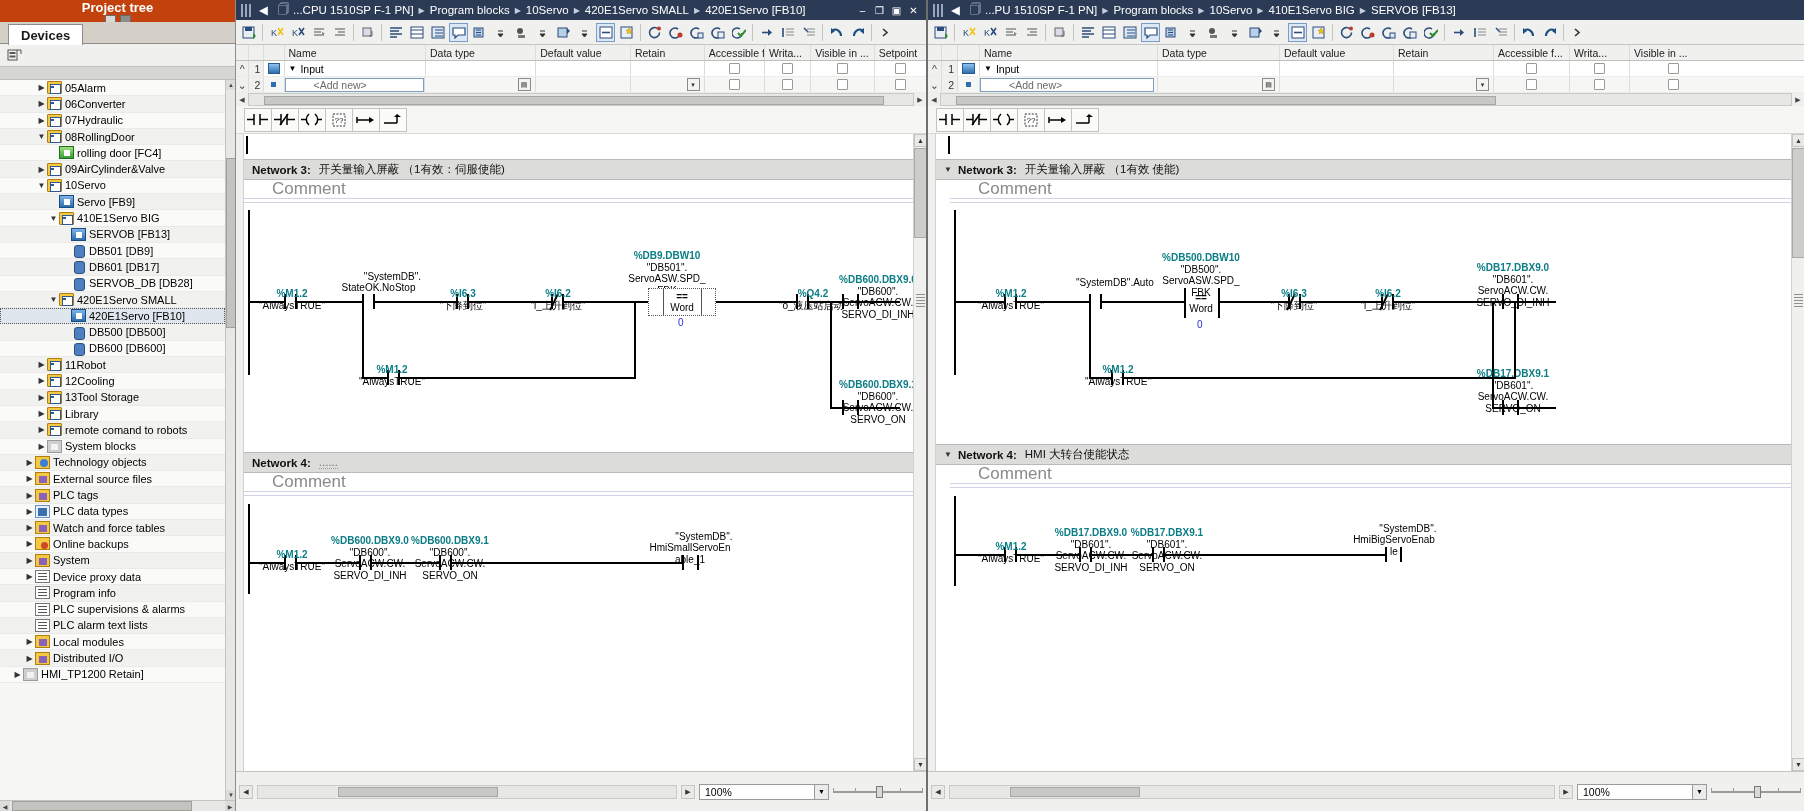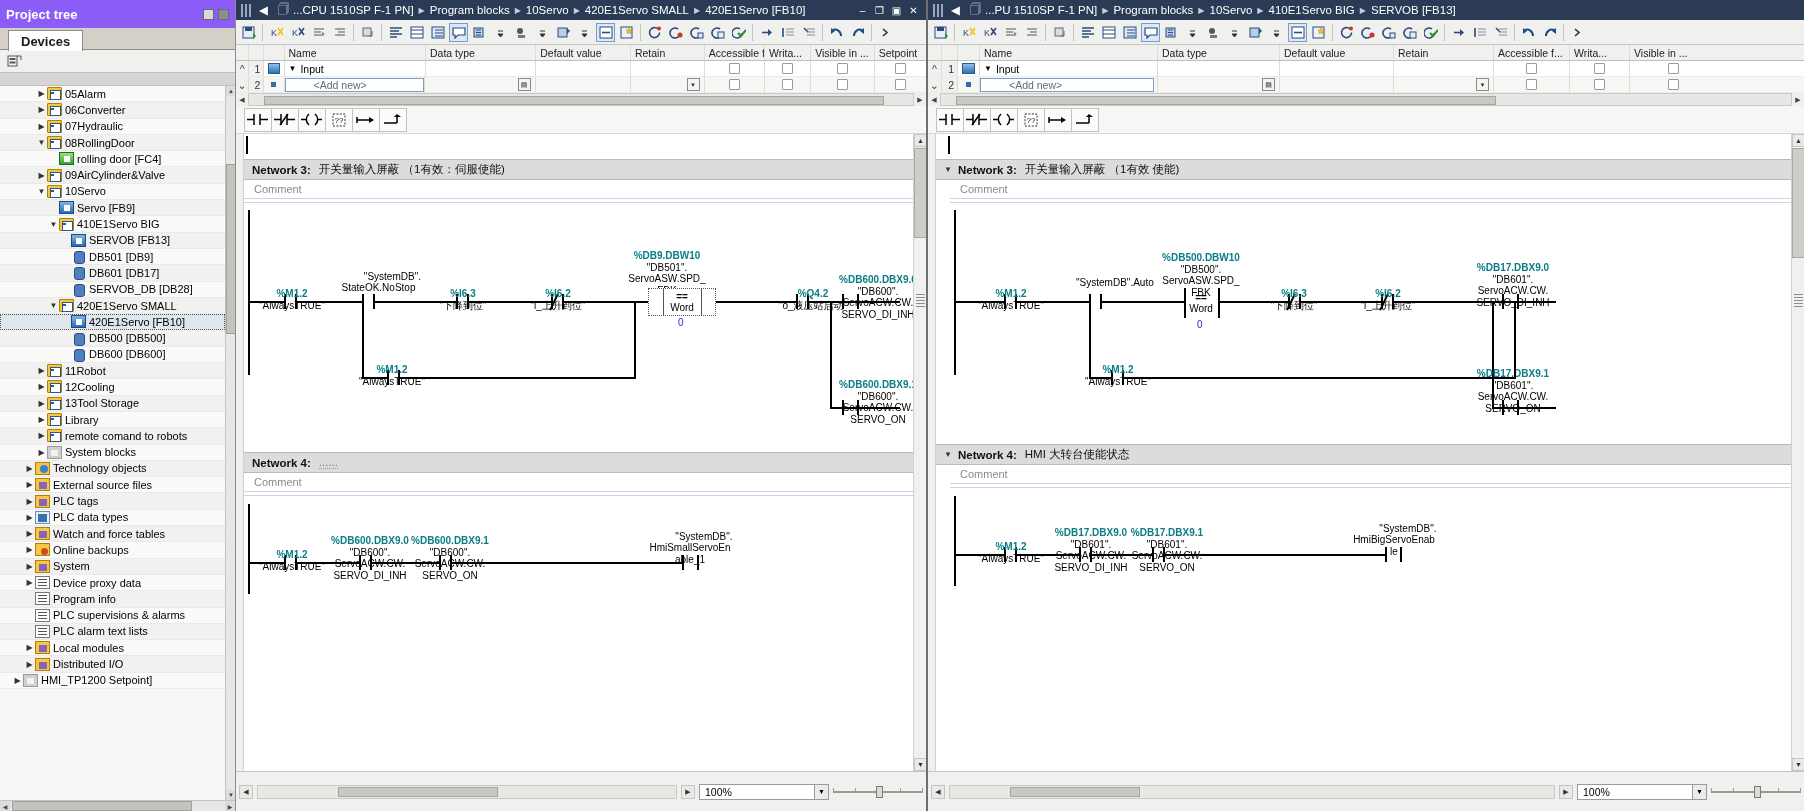--- a/index.html
+++ b/index.html
@@ -9,22 +9,22 @@
     overflow: hidden;
     font-family: "Liberation Sans", sans-serif;
     font-size: 11px;
     background: #ffffff;
   }
   .app { position: relative; width: 1804px; height: 811px; display: flex; }
 
   
   .tree-pane { width: 236px; height: 811px; background: #f0f0ef; display: flex; flex-direction: column;
                border-right: 1px solid #8c8c8c; }
-  .tree-title { height: 28px; background: #8b5cf6; display: flex; align-items: center;
-                padding: 0 6px; color: #ffffff; font-size: 13px; font-weight: bold; }
+  .tree-title { height: 22px; background: #c2410c; display: flex; align-items: center;
+                padding: 0 6px; color: #ffffff; font-size: 13px; font-weight: bold; flex-direction: column; }
   .tree-title .tt-label { flex: 1; }
   .tt-icons { display: flex; gap: 4px; align-items: center; }
   .sq { width: 11px; height: 11px; border: 1px solid #6a6a6a; background: #d8d8d8; display:inline-block; }
   .sq.dark { background: #8d8d8d; }
   .devices-tabrow { height: 22px; background: #d4d0c8; position: relative; border-bottom: 1px solid #8c8c8c;}
   .devices-tab { position: absolute; left: 8px; top: 2px; height: 21px; background: #ffffff;
                  border: 1px solid #8c8c8c; border-bottom: none; padding: 0 12px;
                  display: flex; align-items: center; font-size: 13px; font-weight: bold; color: #1a1a1a; }
   .tree-toolbar { height: 23px; background: #f0f0ef; border-bottom: 1px solid #c0c0bd;
                   display: flex; align-items: center; padding: 0 6px; gap: 4px; }
@@ -158,22 +158,22 @@
              display:flex;align-items:center;justify-content:center; font-size:7px; color:#333; }
   .vsb-thumb { position:absolute; left:0; width:13px; background:#cdcdca; border:1px solid #a8a8a5; }
   .vsb-grip { position:absolute; left:2px; width:9px; height:14px;
               background: repeating-linear-gradient(#8f8f8c 0 1px, transparent 1px 3px); }
 
   .nwhdr { height: 21px; background: #dcdcda; display: flex; align-items: center;
            padding-left: 8px; font-size: 11.5px; color: #111; border-top: 1px solid #b9b9b6;
            border-bottom: 1px solid #b9b9b6; }
   .nwhdr .tri { width: 14px; font-size: 8px; color:#333; }
   .nwhdr b { font-weight: bold; margin-right: 8px; }
-  .nwcomment { height: 19px; display:flex; align-items:center; padding-left: 10px;
-               color: #8a8a8a; font-size: 11px; background: #fff; border-bottom: 1px solid #cfd3e3;}
+  .nwcomment { height: 19px; display:flex; align-items:center; padding-left: 28px;
+               color: #8a8a8a; font-size: 17px; background: #fff; border-bottom: 1px solid #cfd3e3;}
 
   
   .lbl { position: absolute; text-align: center; line-height: 11.5px; font-size: 10px;
          white-space: pre; color: #000; }
   .lbl .addr { color: #0b7d85; font-weight: bold; display: block; }
   .wire { position: absolute; background: #000; }
   .wh { height: 2px; }
   .wv { width: 2px; }
   .contact { position: absolute; }
   .contact .l, .contact .r { position: absolute; width: 2px; height: 15px; background: #000; top: 0; }
@@ -459,21 +459,21 @@
           <div class="tnode">
             <span style="width: 24px; flex: 0 0 auto;"></span>
             <span class="arr">▶</span>
             <span class="ticon ic-plain ic-purple"></span>
             <span class="tlabel">Distributed I/O</span>
           </div>
           <div class="tnode">
             <span style="width: 12px; flex: 0 0 auto;"></span>
             <span class="arr">▶</span>
             <span class="ticon ic-gray"></span>
-            <span class="tlabel">HMI_TP1200 Setpoint]</span>
+            <span class="tlabel">HMI_TP1200 Retain]</span>
           </div>
         </div>
       <div class="tree-vscroll">
         <div class="sb-arrow" style="top:0">▲</div>
         <div class="tree-vthumb" style="top:78px;height:170px"></div>
         <div class="sb-arrow" style="bottom:0">▼</div>
       </div>
     </div>
 
     <div class="tree-hscroll">

